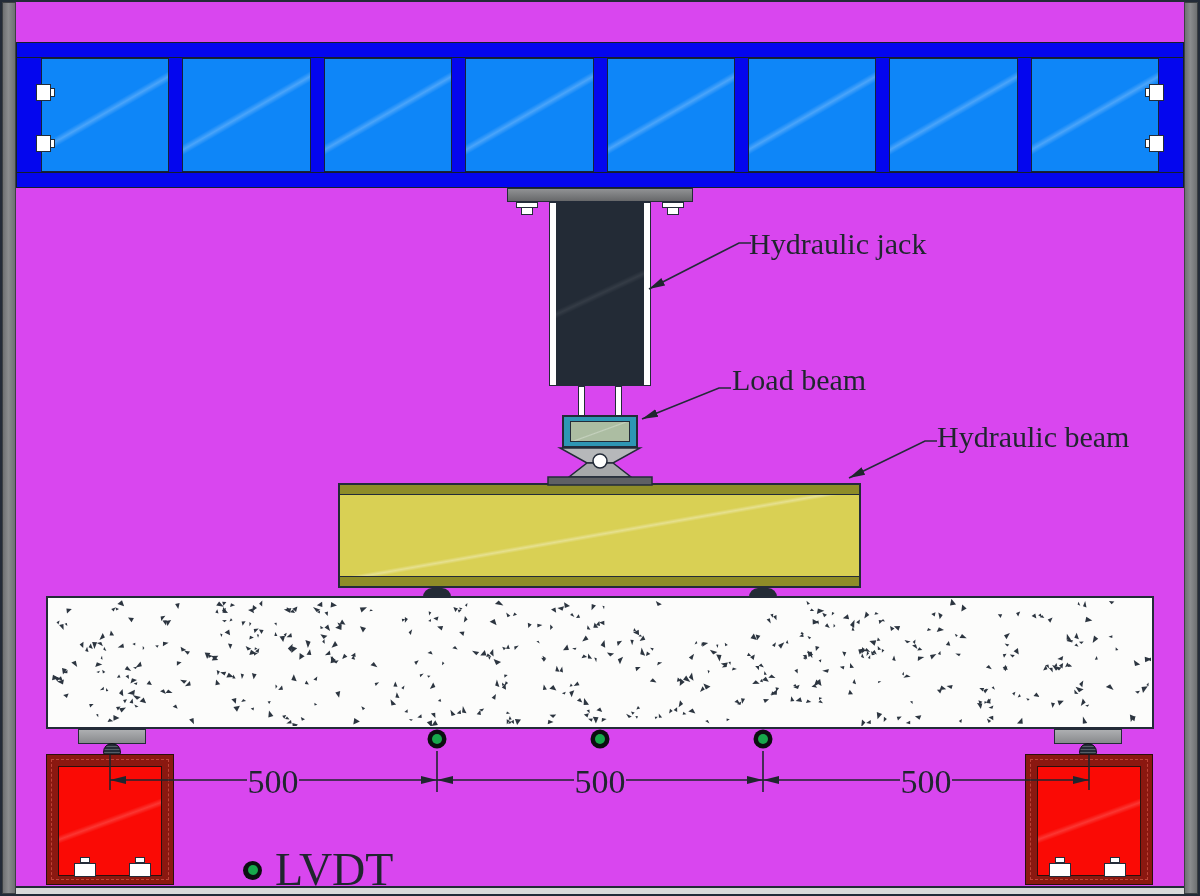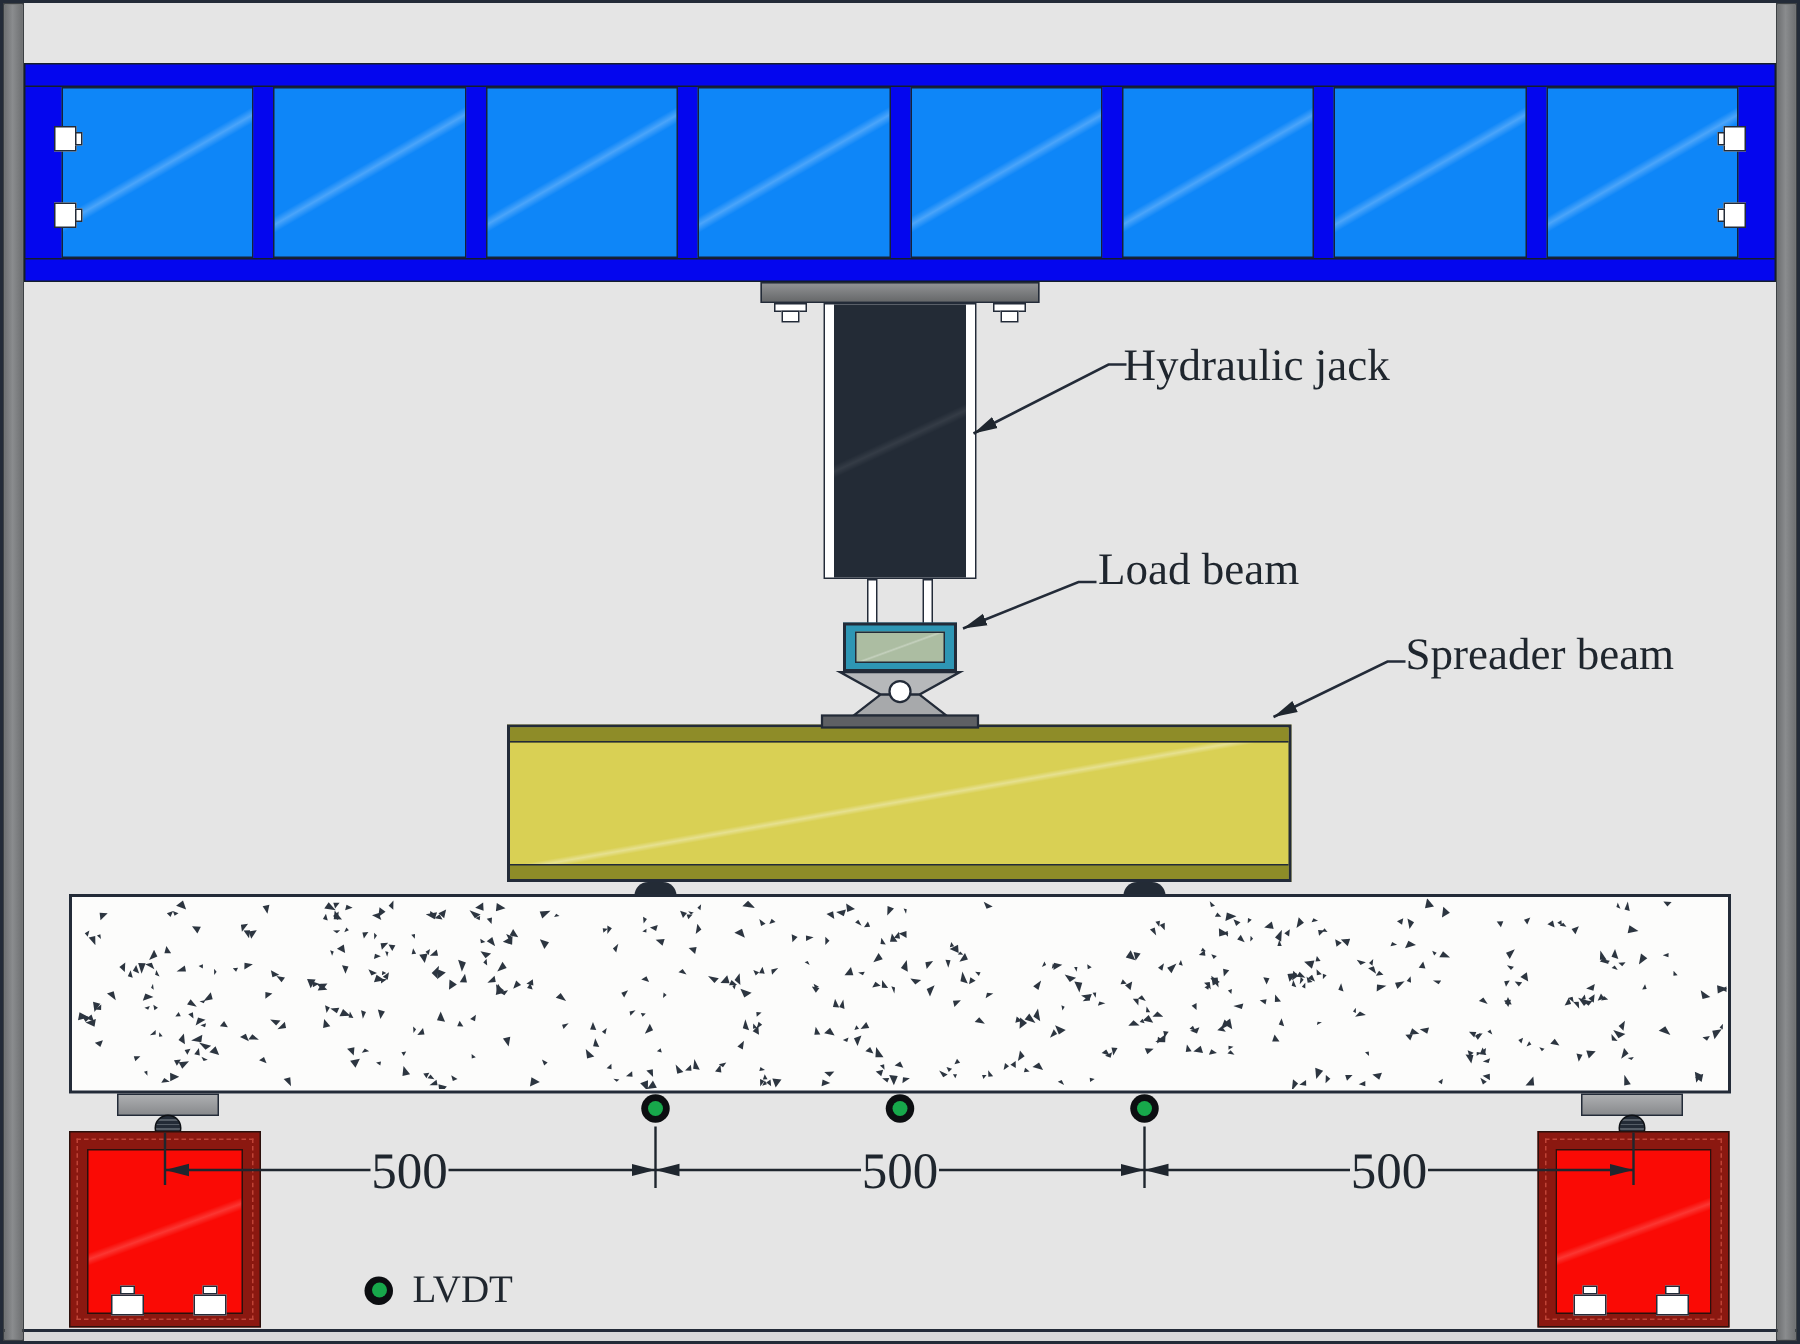--- a/index.html
+++ b/index.html
@@ -1,16 +1,16 @@
 <!DOCTYPE html>
 <html style="--outline: #232B38; --ink: #1F262E; --steel-blue-dark: #0406EE; --steel-blue-light: #0E86F8; --column-gray: #7E8082; --plate-gray: #7D7F81; --bearing-gray: #9B9DA0; --jack-dark: #232B36; --loadcell-teal: #2E96B4; --loadcell-sage: #ACBDA2; --spreader-yellow: #D9D054; --spreader-olive: #8E8C28; --support-red: #FA0A05; --support-maroon: #8B1810; --lvdt-green: #17A84B; --lvdt-ring: #0C0E11; --concrete-white: #FCFCFB; --speckle: #2C3540; --floor-gray: #D9D9D9;"><head>
 <meta charset="utf-8">
 <style>
   html,body{margin:0;padding:0;background:#fff;}
-  .canvas{position:relative;width:1200px;height:896px;background:#e5e5e5;overflow:hidden;
+  .canvas{position:relative;width:1200px;height:896px;background:#d946ef;overflow:hidden;
           font-family:"Liberation Serif","DejaVu Serif",serif;}
   .abs{position:absolute;box-sizing:border-box;}
 
   .frame-border{left:0;top:0;width:1200px;height:896px;border:2px solid var(--outline);
                 pointer-events:none;z-index:12;}
 
   .floor{left:0;top:886px;width:1200px;height:10px;background:var(--floor-gray);
          border-top:2px solid var(--outline);}
 
   .column{top:2px;width:14px;height:892px;border:1.5px solid #3C4043;
@@ -68,21 +68,21 @@
        border:1px solid #2B100C;
        background-image:linear-gradient(160deg,rgba(255,255,255,0) 47%,rgba(255,255,255,.18) 50%,rgba(255,255,255,0) 53%);}
 
   .label{color:var(--ink);font-size:30px;line-height:1.1;white-space:nowrap;}
   .dim{color:var(--ink);font-size:34px;line-height:1;width:70px;text-align:center;}
 
   .legend{left:243px;top:847px;display:flex;align-items:center;gap:13px;}
   .legend-dot{width:19px;height:19px;border-radius:50%;background:var(--lvdt-ring);
               display:flex;align-items:center;justify-content:center;}
   .legend-dot-inner{width:10px;height:10px;border-radius:50%;background:var(--lvdt-green);}
-  .legend-label{color:var(--ink);font-size:26px;line-height:1;}
+  .legend-label{color:var(--ink);font-size:46px;line-height:1;}
 
   .overlay{left:0;top:0;width:1200px;height:896px;pointer-events:none;z-index:10;}
   .dimline{stroke:var(--ink);stroke-width:1.6;fill:none;}
   .leader{stroke:var(--outline);stroke-width:1.7;fill:none;}
   .ink-fill{fill:var(--ink);}
   .knuckle path,.knuckle rect,.knuckle circle{stroke:var(--outline);stroke-width:1.5;}
   #speckles{fill:var(--speckle);}
   .ring{fill:var(--lvdt-ring);} .grn{fill:var(--lvdt-green);}
 </style>
 </head>
@@ -718,21 +718,21 @@
 
     <g>
       <path class="leader" d="M751,243 H739 L649,289" marker-end="url(#ah)"></path>
       <path class="leader" d="M731,388 H719 L642,419" marker-end="url(#ah)"></path>
       <path class="leader" d="M937,441 H925 L849,478" marker-end="url(#ah)"></path>
     </g>
   </svg>
 
   <div class="abs label" style="left:749px;top:227px">Hydraulic jack</div>
   <div class="abs label" style="left:732px;top:363px">Load beam</div>
-  <div class="abs label" style="left:937px;top:420px">Spreader beam</div>
+  <div class="abs label" style="left:937px;top:420px">Hydraulic beam</div>
 
   <div class="abs dim" style="left:238px;top:765px">500</div>
   <div class="abs dim" style="left:565px;top:765px">500</div>
   <div class="abs dim" style="left:891px;top:765px">500</div>
 
   <div class="abs legend">
     <span class="legend-dot">
       <span class="legend-dot-inner"></span>
     </span>
     <span class="legend-label">LVDT</span>

